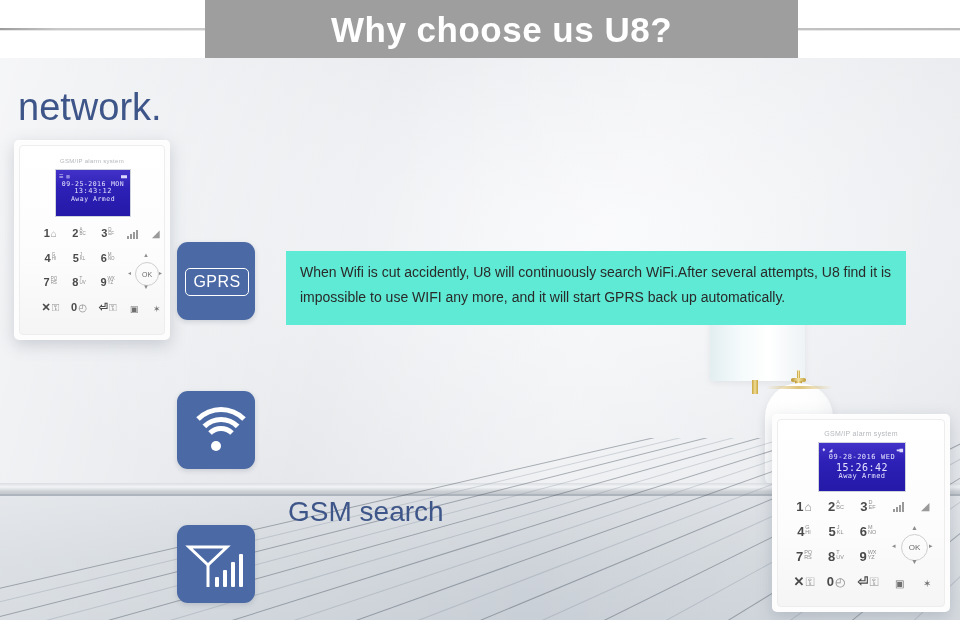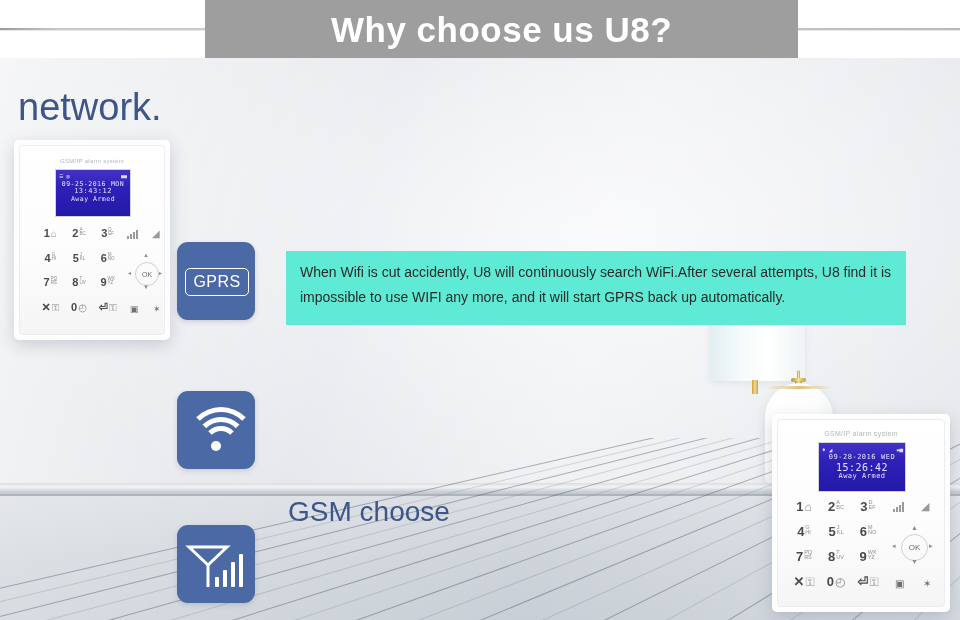--- a/index.html
+++ b/index.html
@@ -425,16 +425,16 @@
           <line x1="31" y1="40" x2="31" y2="62" stroke="#ffffff" stroke-width="3"></line>
         </svg>
         <div class="gsm-bars" style="position:absolute;left:38px;top:28px;width:34px;height:34px;">
           <i style="left:0;height:10px"></i>
           <i style="left:8px;height:17px"></i>
           <i style="left:16px;height:25px"></i>
           <i style="left:24px;height:33px"></i>
         </div>
       </div>
     </div>
-    <div class="feat-title" style="left:288px;top:438px;">GSM choose</div>
+    <div class="feat-title" style="left:288px;top:438px;">GSM search</div>
 
   </div>
 </div>
 
 </body></html>

